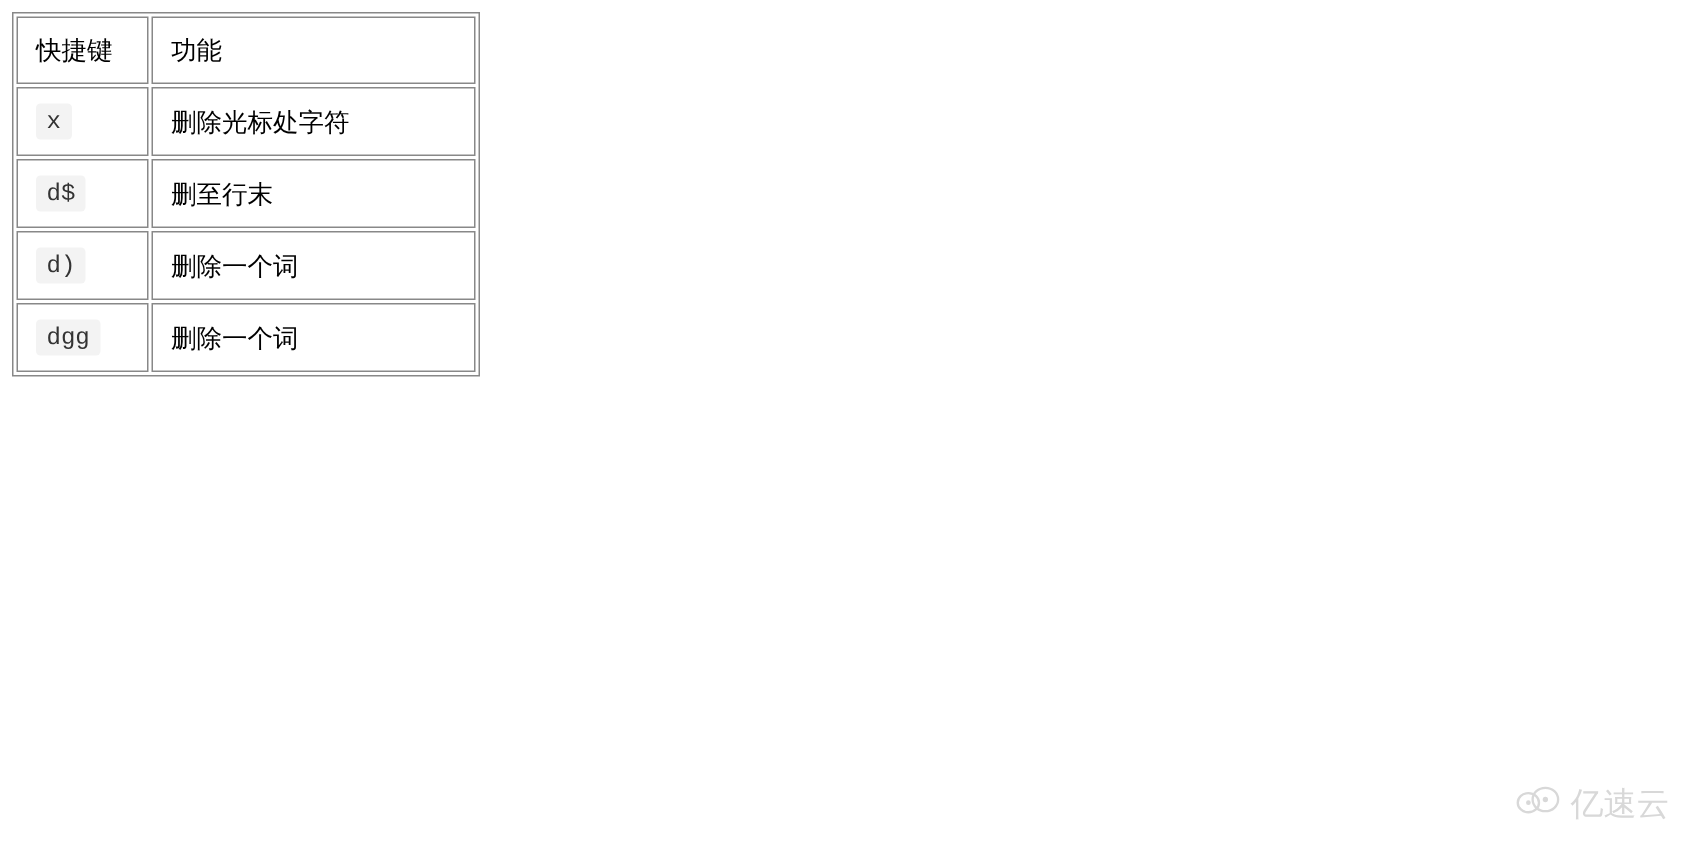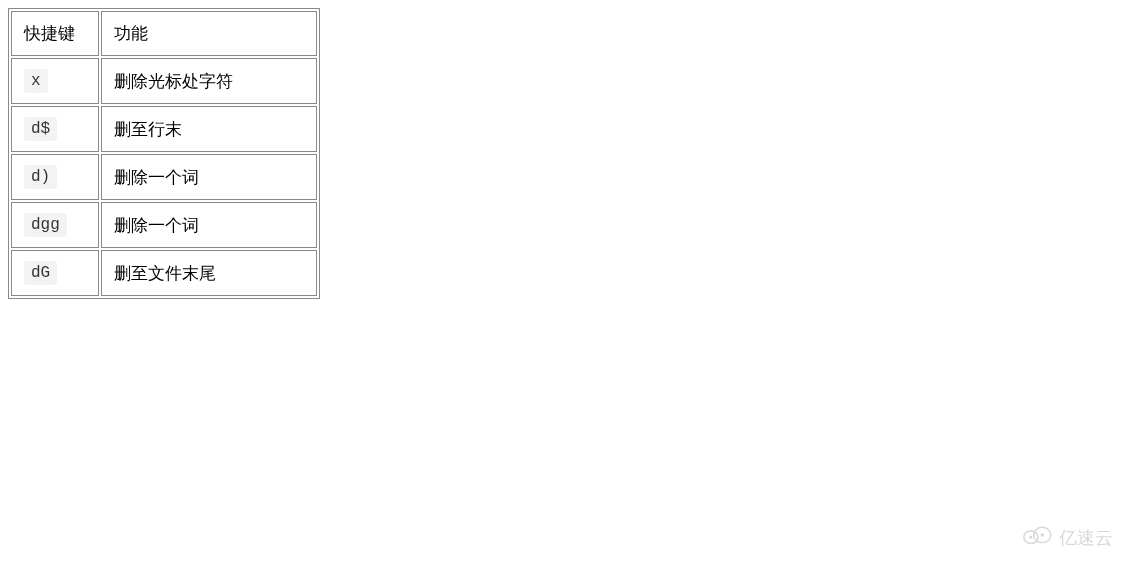--- a/index.html
+++ b/index.html
@@ -44,21 +44,21 @@
       padding: 3px 7px;
       font-size: 16px;
       color: #333;
       display: inline-block;
     }
     .watermark {
       position: absolute;
       right: 18px;
       bottom: 12px;
       color: #d8d8d8;
-      font-size: 18px;
+      font-size: 22px;
       display: flex;
       align-items: center;
       gap: 4px;
       font-weight: 500;
     }
     .watermark svg {
       width: 34px;
       height: 22px;
     }
   </style>
@@ -82,24 +82,20 @@
       <td>删至行末</td>
     </tr>
     <tr>
       <td><code class="kbd">d)</code></td>
       <td>删除一个词</td>
     </tr>
     <tr>
       <td><code class="kbd">dgg</code></td>
       <td>删除一个词</td>
     </tr>
-    <tr>
-      <td><code class="kbd">dG</code></td>
-      <td>删至文件末尾</td>
-    </tr>
   </tbody>
 </table>
 
 <div class="watermark">
   <span>
     <svg viewBox="0 0 48 28" fill="none" stroke="#d8d8d8" stroke-width="2.2">
       <ellipse cx="14" cy="17" rx="10" ry="9"></ellipse>
       <ellipse cx="30" cy="14" rx="12" ry="11"></ellipse>
       <circle cx="14" cy="17" r="2.2" fill="#d8d8d8" stroke="none"></circle>
       <circle cx="30" cy="14" r="2.5" fill="#d8d8d8" stroke="none"></circle>

